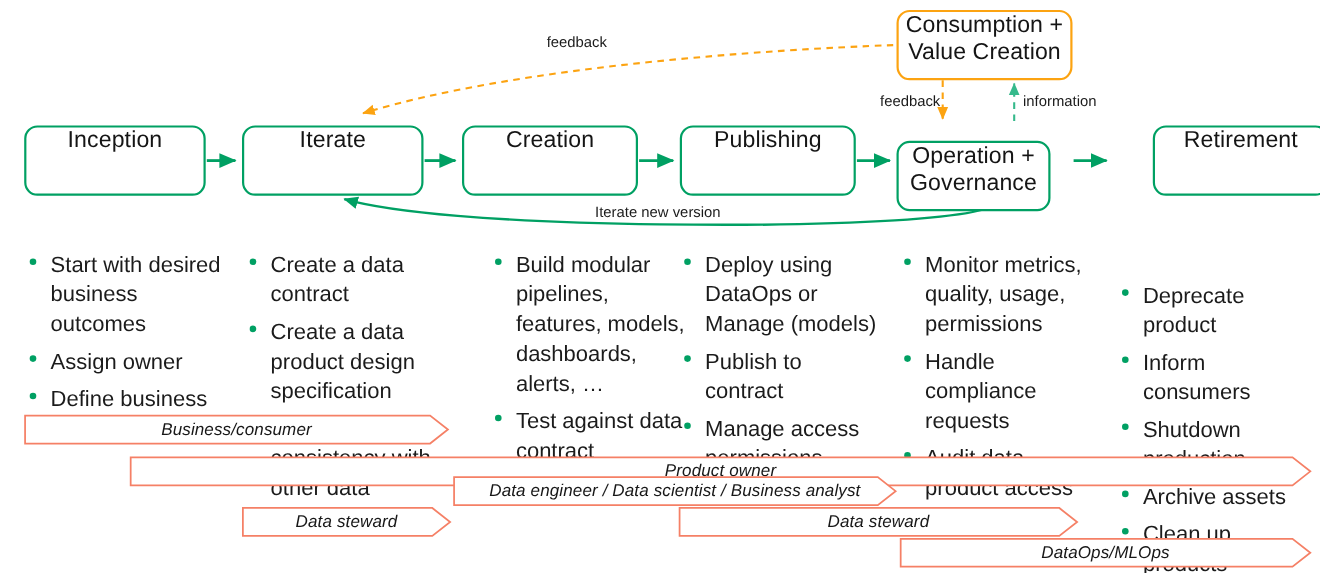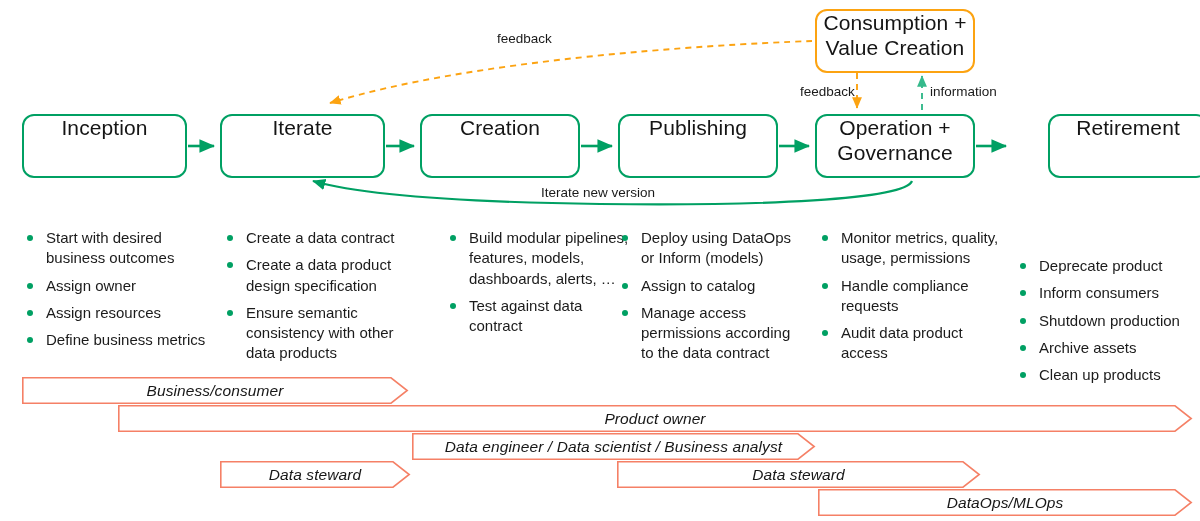--- a/index.html
+++ b/index.html
@@ -58,21 +58,21 @@
 
   
   .bullet-col {
     position: absolute;
     top: 228px;
   }
   .bullet-item {
     position: relative;
     padding-left: 21px;
     margin-bottom: 7px;
-    font-size: 15px;
+    font-size: 20px;
     line-height: 1.35;
     color: #1b1b1b;
   }
   .bullet-dot {
     position: absolute;
     left: 2px;
     top: 7px;
     width: 6px;
     height: 6px;
     border-radius: 50%;
@@ -164,21 +164,21 @@
   </div>
 
   <div class="stage-box" style="left: 420px; top: 114px; width: 160px; height: 64px; border-color: rgb(0, 160, 99);">
     <span class="stage-label">Creation</span>
   </div>
 
   <div class="stage-box" style="left: 618px; top: 114px; width: 160px; height: 64px; border-color: rgb(0, 160, 99);">
     <span class="stage-label">Publishing</span>
   </div>
 
-  <div class="stage-box" style="left: 815px; top: 114px; width: 160px; height: 64px; border-color: rgb(0, 160, 99);">
+  <div class="stage-box" style="left: 815px; top: 128px; width: 140px; height: 64px; border-color: rgb(0, 160, 99);">
     <span class="stage-label">Operation +
 Governance</span>
   </div>
 
   <div class="stage-box" style="left: 1012px; top: 114px; width: 160px; height: 64px; border-color: rgb(0, 160, 99); margin-left: 36px;">
     <span class="stage-label">Retirement</span>
   </div>
 
   <div class="stage-box accent-orange" style="left: 815px; top: 9px; width: 160px; height: 64px; border-color: rgb(252, 163, 17);">
     <span class="stage-label">Consumption +
@@ -197,24 +197,20 @@
     <div class="bullet-item">
       <span class="bullet-dot" style="background: rgb(0, 160, 99);"></span>
       <span>Start with desired business outcomes</span>
     </div>
     <div class="bullet-item">
       <span class="bullet-dot" style="background: rgb(0, 160, 99);"></span>
       <span>Assign owner</span>
     </div>
     <div class="bullet-item">
       <span class="bullet-dot" style="background: rgb(0, 160, 99);"></span>
-      <span>Assign resources</span>
-    </div>
-    <div class="bullet-item">
-      <span class="bullet-dot" style="background: rgb(0, 160, 99);"></span>
       <span>Define business metrics</span>
     </div>
   </div>
 
   <div class="bullet-col" style="left:225px; width:190px;">
     <div class="bullet-item">
       <span class="bullet-dot" style="background: rgb(0, 160, 99);"></span>
       <span>Create a data contract</span>
     </div>
     <div class="bullet-item">
@@ -234,25 +230,25 @@
     </div>
     <div class="bullet-item">
       <span class="bullet-dot" style="background: rgb(0, 160, 99);"></span>
       <span>Test against data contract</span>
     </div>
   </div>
 
   <div class="bullet-col" style="left:620px; width:185px;">
     <div class="bullet-item">
       <span class="bullet-dot" style="background: rgb(0, 160, 99);"></span>
-      <span>Deploy using DataOps or Inform (models)</span>
-    </div>
-    <div class="bullet-item">
-      <span class="bullet-dot" style="background: rgb(0, 160, 99);"></span>
-      <span>Assign to catalog</span>
+      <span>Deploy using DataOps or Manage (models)</span>
+    </div>
+    <div class="bullet-item">
+      <span class="bullet-dot" style="background: rgb(0, 160, 99);"></span>
+      <span>Publish to contract</span>
     </div>
     <div class="bullet-item">
       <span class="bullet-dot" style="background: rgb(0, 160, 99);"></span>
       <span>Manage access permissions according to the data contract</span>
     </div>
   </div>
 
   <div class="bullet-col" style="left:820px; width:180px;">
     <div class="bullet-item">
       <span class="bullet-dot" style="background: rgb(0, 160, 99);"></span>
@@ -291,21 +287,21 @@
     </div>
   </div>
 
   <div class="role-bar" id="role-bar-0" style="left:22px;  top:377px; width:386px;">
       <svg width="386" height="27" viewBox="0 0 386 27">
         <path d="M 0.8 0.8 L 369 0.8 L 385.2 13.5 L 369 26.2 L 0.8 26.2 Z" fill="#ffffff" stroke="#f58066" stroke-width="1.6" stroke-linejoin="miter"></path>
       </svg>
     <div class="role-bar-label">Business/consumer</div>
   </div>
 
-  <div class="role-bar" id="role-bar-1" style="left:118px; top:405px; width:1074px;">
+  <div class="role-bar" id="role-bar-1" style="left:118px; top:415px; width:1074px;">
       <svg width="1074" height="27" viewBox="0 0 1074 27">
         <path d="M 0.8 0.8 L 1057 0.8 L 1073.2 13.5 L 1057 26.2 L 0.8 26.2 Z" fill="#ffffff" stroke="#f58066" stroke-width="1.6" stroke-linejoin="miter"></path>
       </svg>
     <div class="role-bar-label">Product owner</div>
   </div>
 
   <div class="role-bar" id="role-bar-2" style="left:412px; top:433px; width:403px;">
       <svg width="403" height="27" viewBox="0 0 403 27">
         <path d="M 0.8 0.8 L 386 0.8 L 402.2 13.5 L 386 26.2 L 0.8 26.2 Z" fill="#ffffff" stroke="#f58066" stroke-width="1.6" stroke-linejoin="miter"></path>
       </svg>

